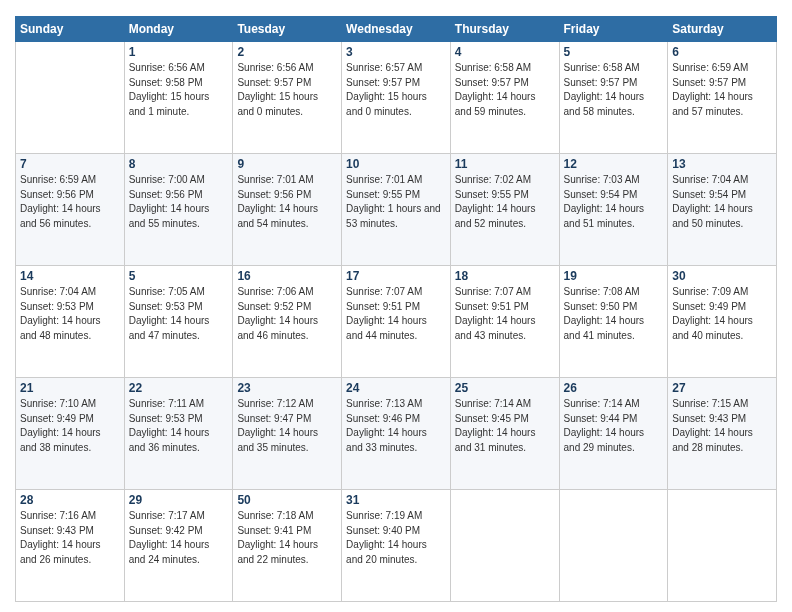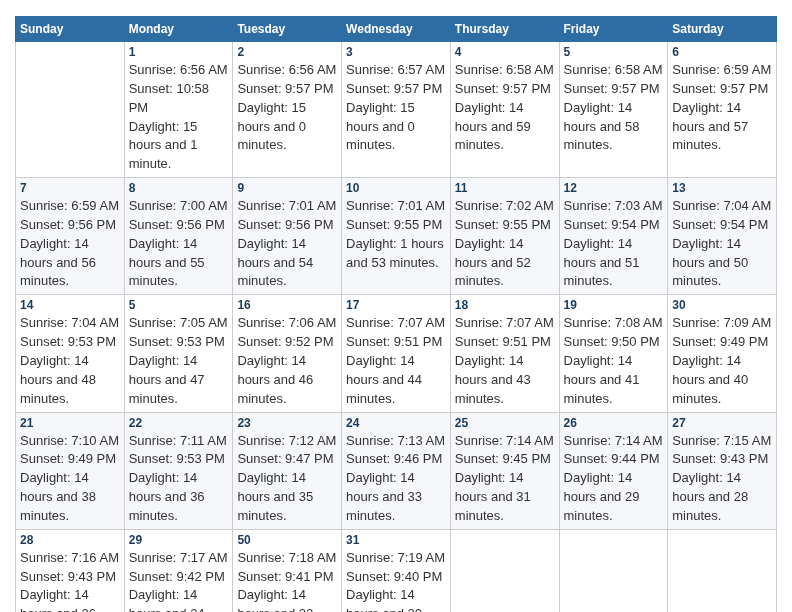--- a/index.html
+++ b/index.html
@@ -66,21 +66,21 @@
       background-color: #f5f7fa;
     }
     .day-num {
       font-size: 12px;
       font-weight: bold;
       color: #1a3a5c;
       display: block;
       margin-bottom: 2px;
     }
     .day-info {
-      font-size: 13px;
+      font-size: 10px;
       line-height: 1.45;
       color: #333;
     }
     .empty-cell {
       background: #fff !important;
     }
     .logo-container {
       display: flex;
       align-items: center;
       gap: 2px;
@@ -124,21 +124,21 @@
         <th>Saturday</th>
       </tr>
     </thead>
     <tbody id="calendar-body">
     <tr>
           <td class="empty-cell"></td>
           <td>
             <span class="day-num">1</span>
 <div class="day-info">
   <span>Sunrise: 6:56 AM</span><br>
-  <span>Sunset: 10:58 PM</span><br>
+  <span>Sunset: 9:58 PM</span><br>
   <span>Daylight: 15 hours and 1 minute.</span>
 </div>
           </td>
           <td>
             <span class="day-num">2</span>
 <div class="day-info">
   <span>Sunrise: 6:56 AM</span><br>
   <span>Sunset: 9:57 PM</span><br>
   <span>Daylight: 15 hours and 0 minutes.</span>
 </div>

